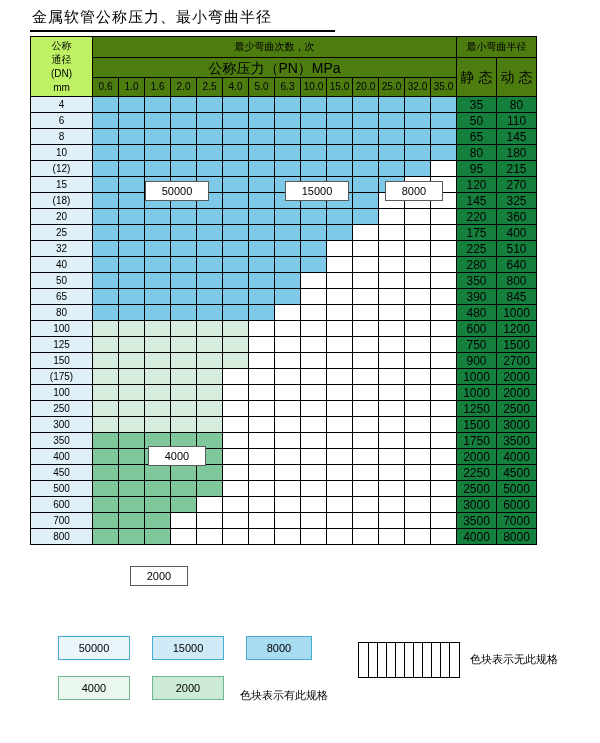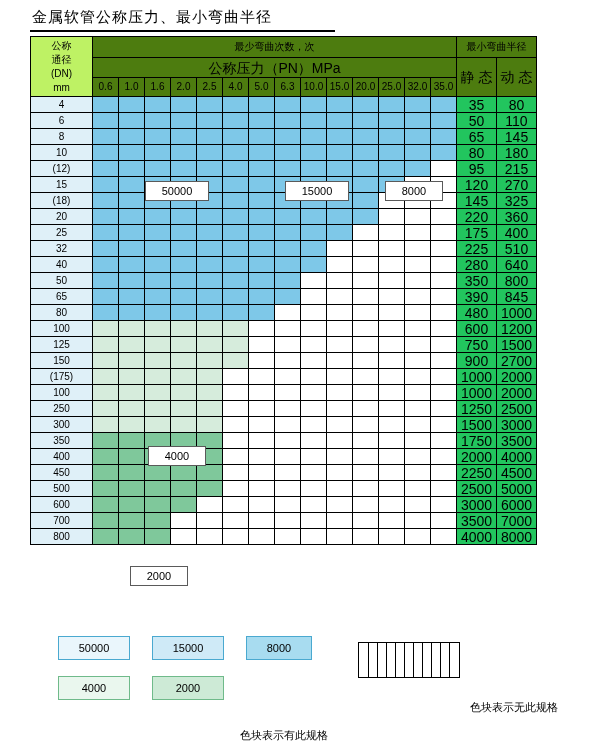--- a/index.html
+++ b/index.html
@@ -33,21 +33,21 @@
     border:1px solid #000;
     padding:0;
     text-align:center;
     vertical-align:middle;
     font-weight:normal;
     line-height:1;
   }
   .hdr{background:#4d7c0f;}
   .hdr-lbl{background:#bef264;font-size:10px;}
   .dn-cell{background:#dff0f8;height:15px;font-size:10px;}
-  .r-cell{background:#22c55e;height:15px;font-size:14px;margin-top:15px;}
+  .r-cell{background:#15803d;height:15px;font-size:12px;margin-top:15px;}
   .cell{height:15px;}
   .blue{background:#7ec8e8;}
   .green{background:#7fc89b;}
   .green2{background:#d6ecdc;}
   .white{background:#ffffff;}
 
   .col-dn{width:62px;}
   .col-p{width:26px;}
   .col-r{width:40px;}
 
@@ -75,21 +75,21 @@
     height:22px;line-height:22px;
     text-align:center;font-size:11px;
     border:1px solid #6f6f6f;
     background:#ffffff;
   }
   .lg-box.b1{border-color:#4aa9d0;}
   .lg-box.b2{border-color:#4aa9d0;}
   .lg-box.b3{border-color:#4aa9d0;}
   .lg-box.g1{border-color:#6fba8a;}
   .lg-box.g2{border-color:#6fba8a;}
-  .lg-note{position:absolute;font-size:11px;line-height:22px;margin-top:48px;}
+  .lg-note{position:absolute;font-size:11px;line-height:22px;}
   .hatch-box{
     position:absolute;border:1px solid #000;background:#fff;
     height:34px;width:100px;
   }
   .hatch-box i{
     position:absolute;top:0;bottom:0;width:1px;background:#000;
   }
 </style>
 </head>
 <body>
@@ -698,21 +698,21 @@
     <div class="callout" style="left:100px;top:530px;width:56px;">2000</div>
   </div>
 
   <div class="legend">
     <div class="lg-box b1" style="left:28px;top:0px;width:70px;background:#eaf6fc;">50000</div>
     <div class="lg-box b2" style="left:122px;top:0px;width:70px;background:#cfeaf7;">15000</div>
     <div class="lg-box b3" style="left:216px;top:0px;width:64px;background:#a8dcf0;">8000</div>
 
     <div class="lg-box g1" style="left:28px;top:40px;width:70px;background:#eaf7ee;">4000</div>
     <div class="lg-box g2" style="left:122px;top:40px;width:70px;background:#cdead6;">2000</div>
-    <div class="lg-note" style="left:210px;top:40px;">色块表示有此规格</div>
+    <div class="lg-note" style="left:210px;top:48px;">色块表示有此规格</div>
 
     <div class="hatch-box" style="left:328px;top:6px;">
       <i style="left:9px"></i>
         <i style="left:18px"></i>
         <i style="left:27px"></i>
         <i style="left:36px"></i>
       <i style="left:45px"></i>
         <i style="left:54px"></i>
         <i style="left:63px"></i>
         <i style="left:72px"></i>

